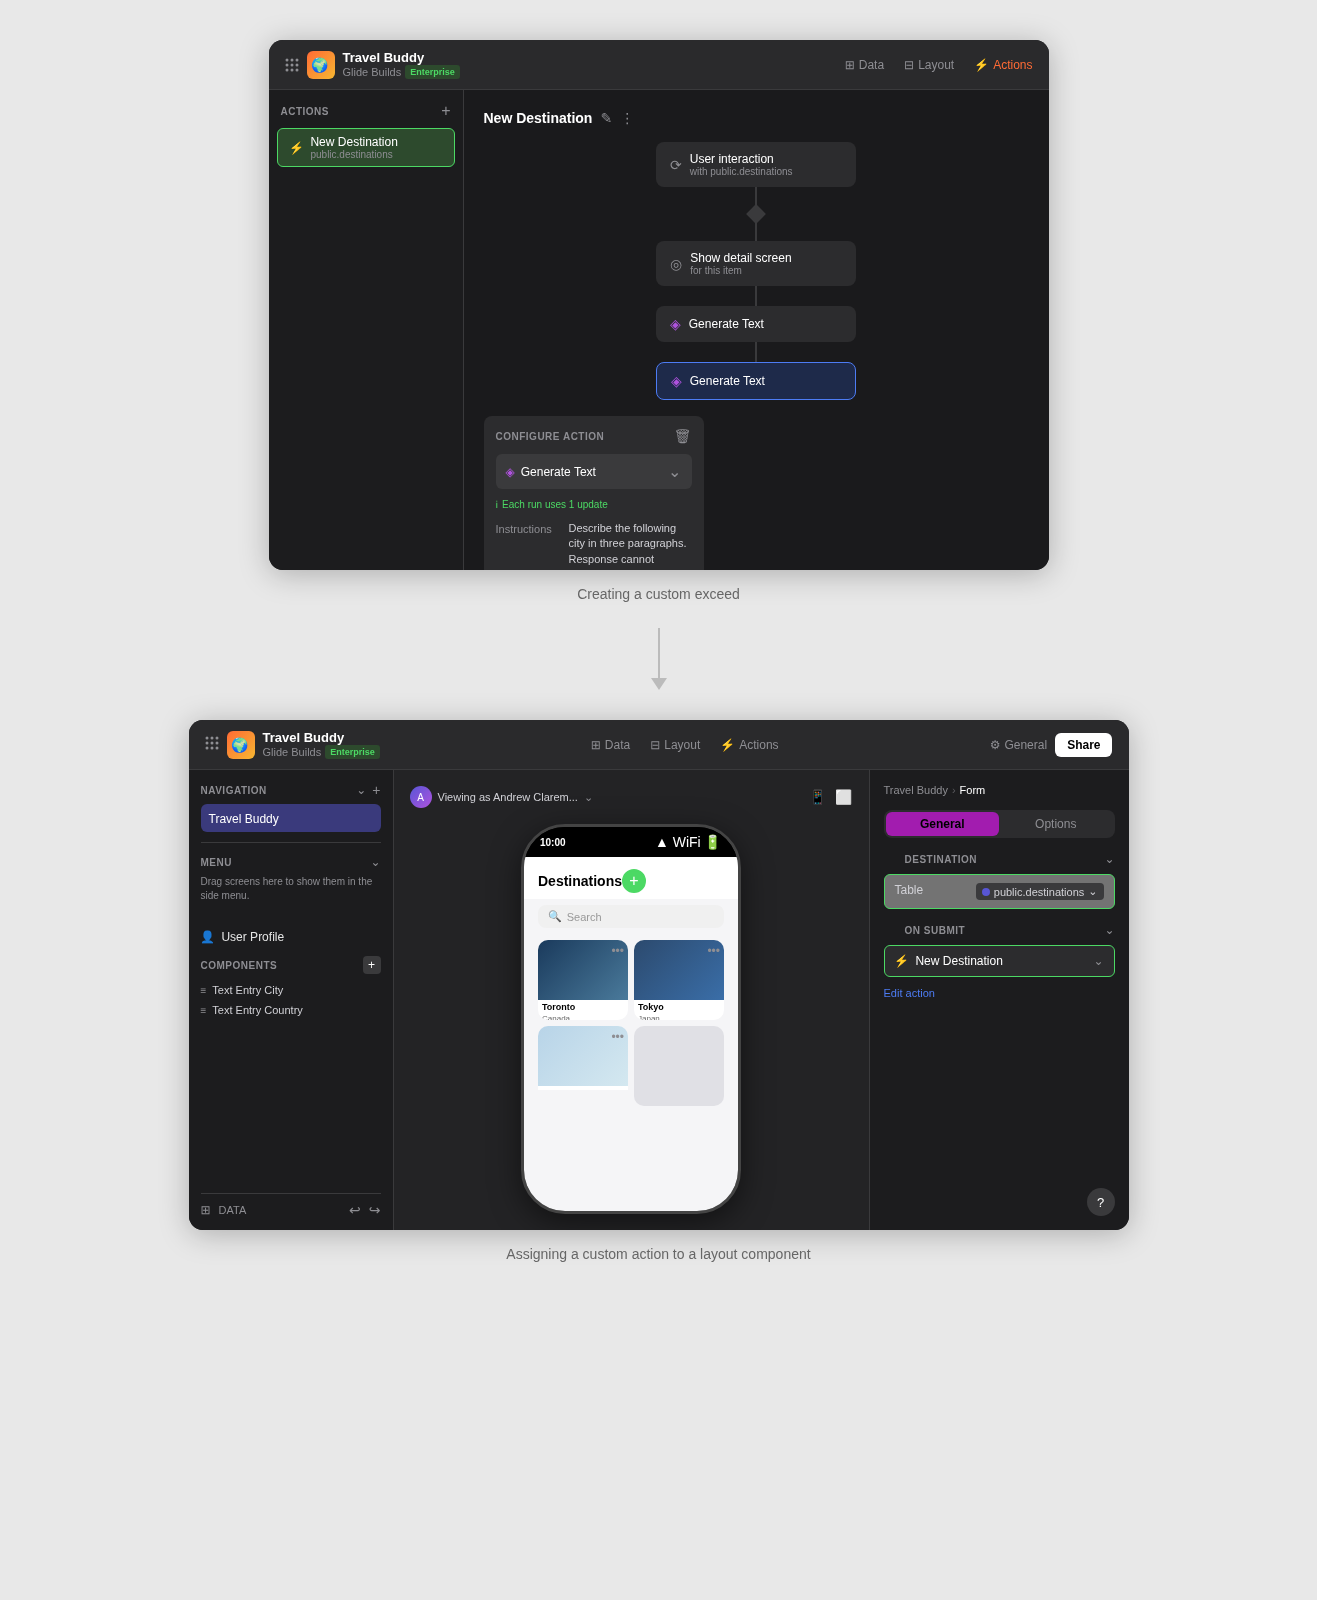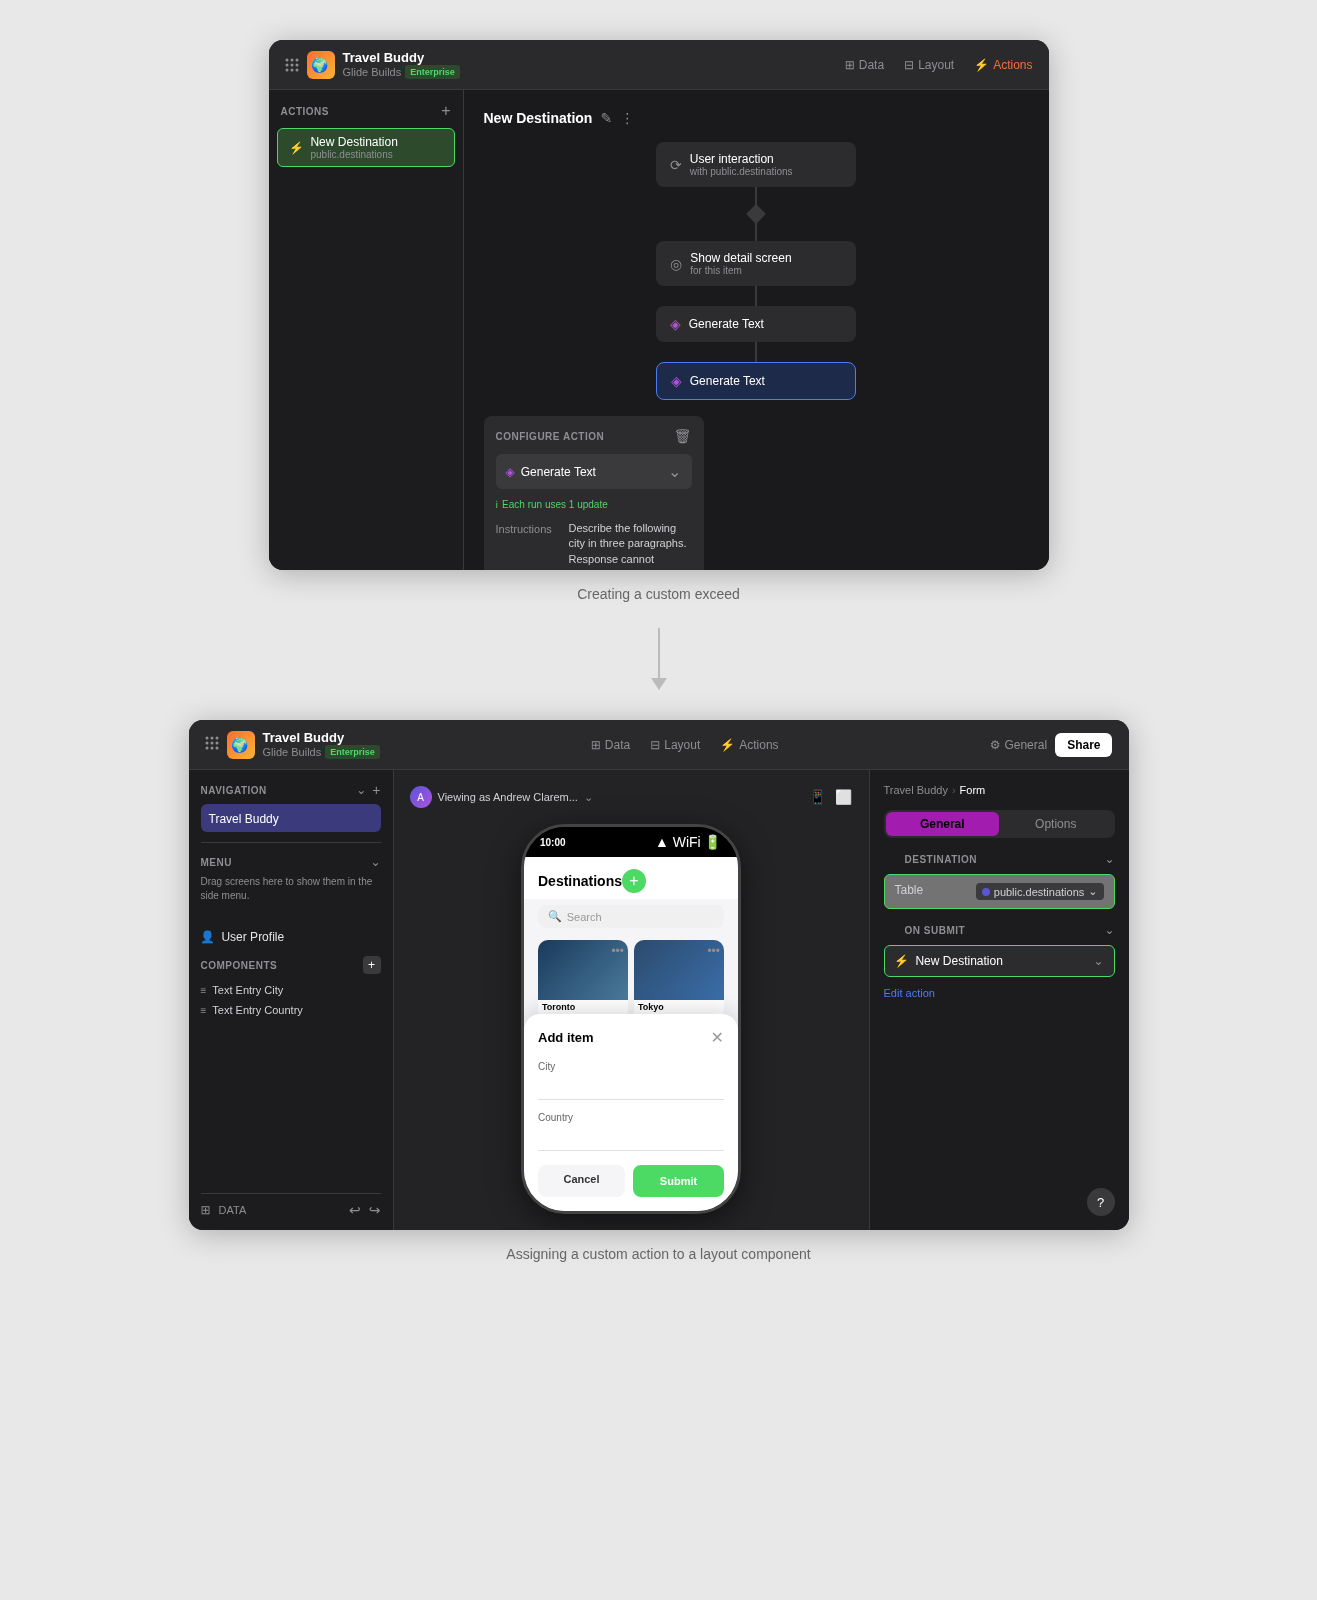--- a/index.html
+++ b/index.html
@@ -861,38 +861,20 @@
               <span class="dest-more">•••</span>
             </div>
             <div class="dest-card">
               <div class="dest-img-mountain"></div>
               <div class="dest-label" style="background:#fff;padding:2px 4px;font-size:9px;"></div>
               <span class="dest-more">•••</span>
             </div>
             <div class="dest-card-empty"></div>
           </div>
 
-          <div class="add-item-modal">
-            <div class="modal-header">
-              <span class="modal-title">Add item</span>
-              <span class="modal-close">✕</span>
-            </div>
-            <div class="modal-field">
-              <div class="modal-field-label">City</div>
-              <div class="modal-field-input"></div>
-            </div>
-            <div class="modal-field">
-              <div class="modal-field-label">Country</div>
-              <div class="modal-field-input"></div>
-            </div>
-            <div class="modal-actions">
-              <div class="modal-cancel">Cancel</div>
-              <div class="modal-submit">Submit</div>
-            </div>
-          </div>
         </div>
       </div>
     </div>
 
     <div class="config-panel" style="position:relative;">
       <div class="config-panel-breadcrumb">
         <span>Travel Buddy</span>
         <span class="breadcrumb-sep">›</span>
         <span class="breadcrumb-active">Form</span>
       </div>

